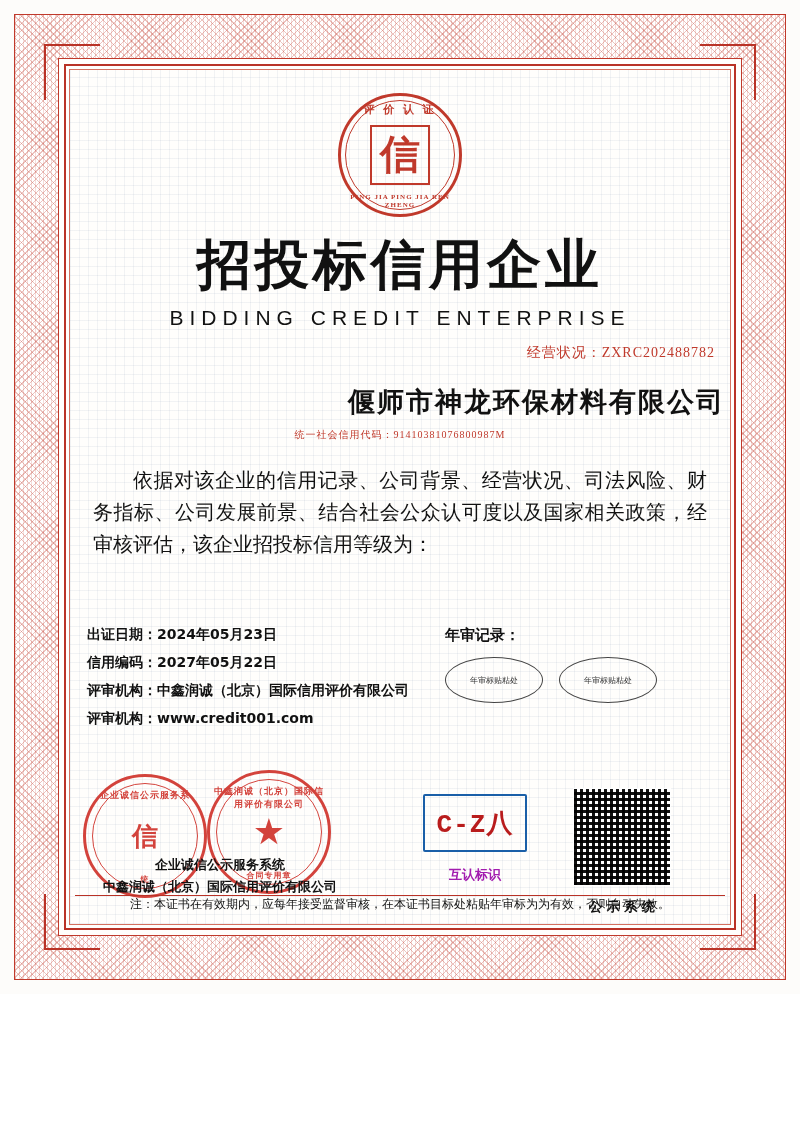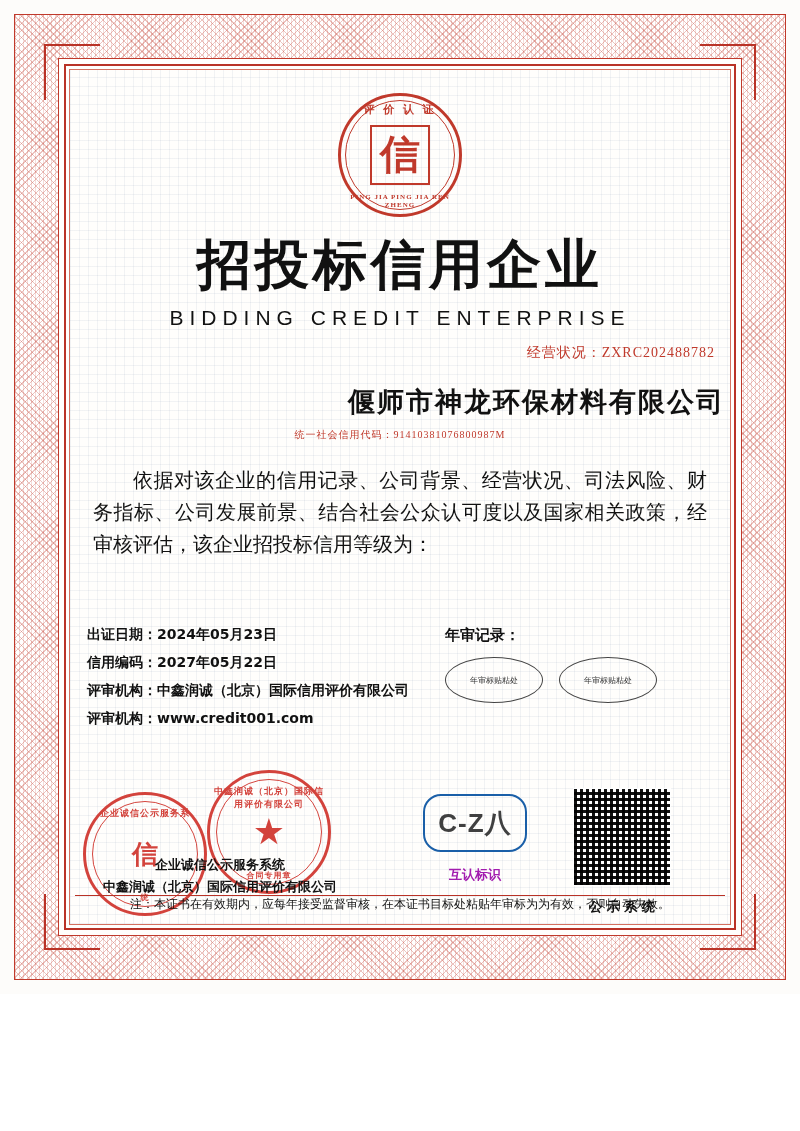--- a/index.html
+++ b/index.html
@@ -273,21 +273,21 @@
   }
   .seal .seal-arc.top { top: 12px; }
   .seal .seal-arc.bottom { bottom: 10px; font-size: 8px; }
   .seal .seal-core {
     position: absolute;
     left: 50%; top: 50%;
     transform: translate(-50%, -50%);
     font-size: 26px;
     font-weight: bold;
   }
-  .seal-1 { left: 8px;  top: 24px; }
+  .seal-1 { left: 8px;  top: 6px; }
   .seal-2 { left: 132px; top: 2px; }
   .seal-star {
     position: absolute;
     left: 50%; top: 50%;
     transform: translate(-50%, -50%);
     font-size: 36px;
     color: #d0342c;
   }
 
   .seal-caption {
@@ -305,29 +305,29 @@
     position: absolute;
     left: 348px;
     top: 26px;
     width: 104px;
     text-align: center;
   }
   .mark-logo {
     width: 104px;
     height: 58px;
     border: 2px solid #1a5fa8;
-    border-radius: 18px;
+    border-radius: 2px;
     display: flex;
     align-items: center;
     justify-content: center;
-    color: #404040;
+    color: #b91c1c;
     font-size: 26px;
     font-weight: bold;
     letter-spacing: 1px;
-    font-family: Liberation Sans, sans-serif;
+    font-family: Liberation Mono, monospace;
     box-sizing: border-box;
   }
   .mark-label {
     margin-top: 14px;
     font-size: 13px;
     font-weight: bold;
     color: #a21caf;
     font-family: Liberation Serif, serif;
   }
 

